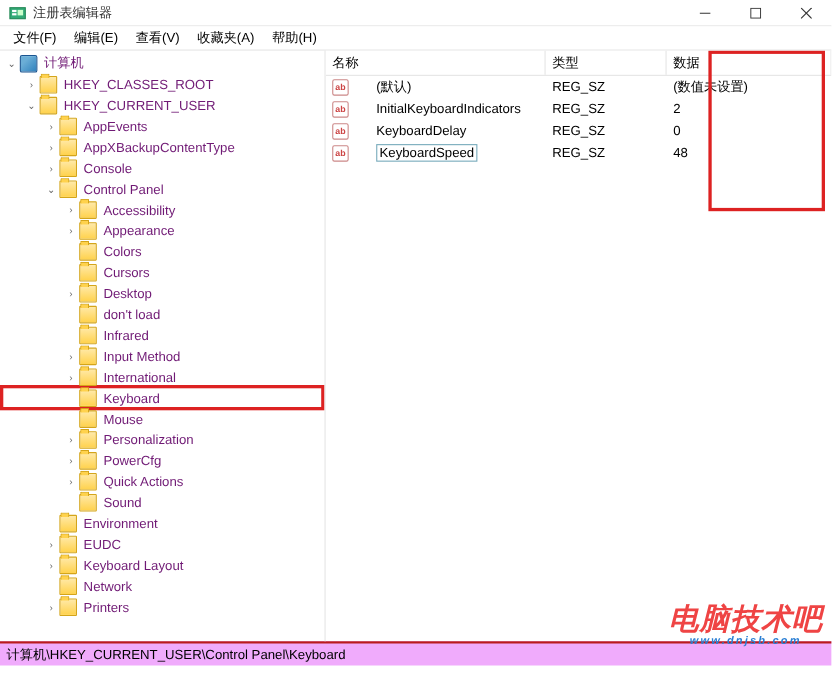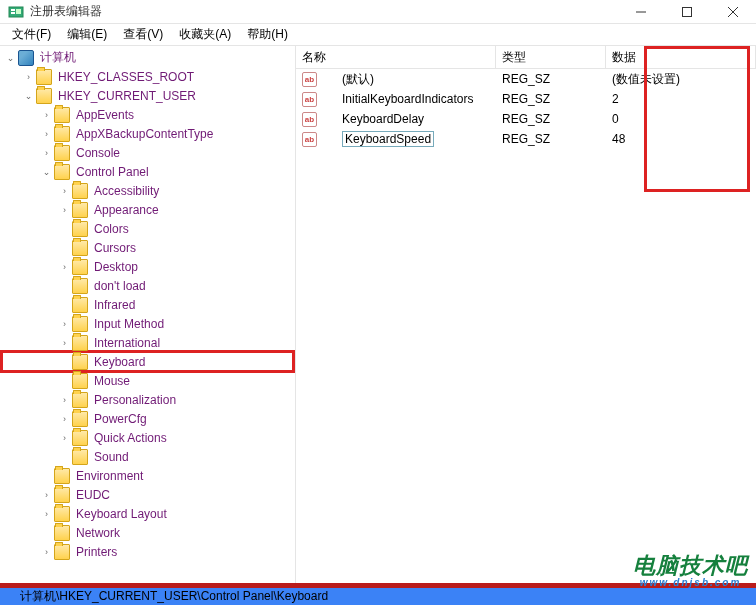--- a/index.html
+++ b/index.html
@@ -45,25 +45,25 @@
     .col-data { flex: 1; }
     .list-row { display: flex; height: 20px; align-items: center; }
     .list-cell { padding: 2px 6px; font-size: 12px; overflow: hidden; white-space: nowrap; gap: 21px; }
     .cell-name { width: 200px; display: flex; align-items: center; }
     .cell-type { width: 110px; }
     .cell-data { flex: 1; }
     .value-icon { width: 15px; height: 15px; margin-right: 4px; background: #fff; border: 1px solid #c88; border-radius: 2px; display: inline-flex; align-items: center; justify-content: center; font-size: 8px; color: #c44; font-weight: bold; }
     .cell-name-text.boxed { border: 1px solid #7ab; padding: 0 2px; }
     
     
-    .statusbar { height: 22px; background: #3b82f6; border-top: 5px solid #b91c1c; padding: 2px 20px; font-size: 12px; display: flex; align-items: center; }
+    .statusbar { height: 22px; background: #f0abfc; border-top: 2px solid #b91c1c; padding: 2px 6px; font-size: 12px; display: flex; align-items: center; }
     
     
     .watermark { position: absolute; bottom: 25px; right: 8px; font-family: Arial; font-style: italic; font-weight: bold; }
-    .wm-main { font-size: 22px; color: #15803d; letter-spacing: 1px; }
+    .wm-main { font-size: 27px; color: #ef4444; letter-spacing: 1px; }
     .wm-sub { font-size: 10px; color: #2a7fd4; text-align: center; margin-top: -4px; letter-spacing: 2px;}
 
     
     .data-col-highlight { position:absolute; top:0; right:6px; width:106px; height:146px; border:3px solid #d22; pointer-events:none; }
   </style>
 </head>
 <body>
 
 <div class="titlebar">
   <svg class="titlebar-icon" viewBox="0 0 16 16">

